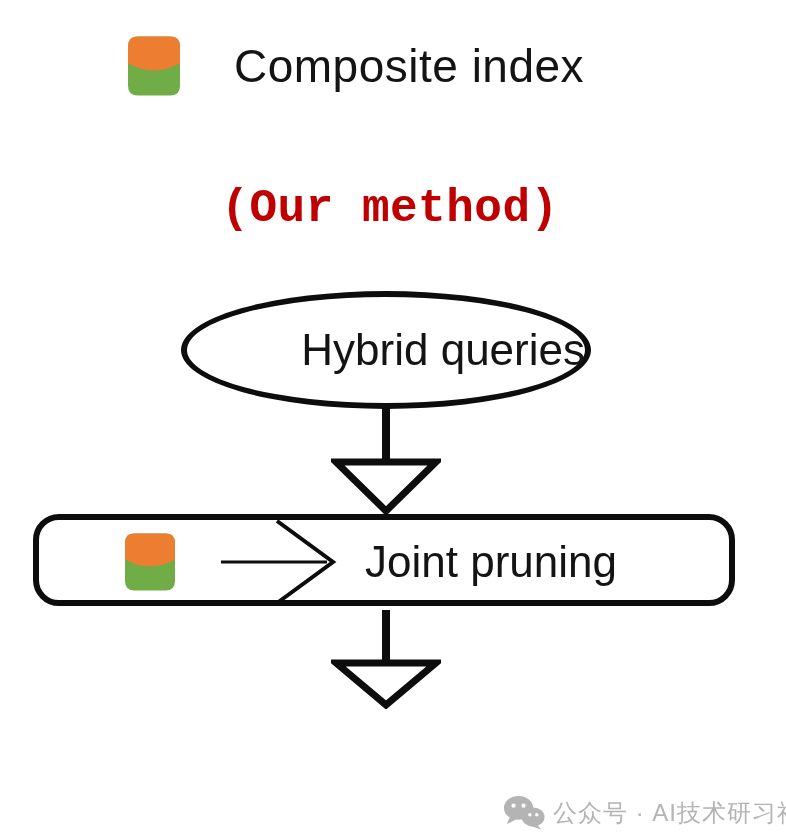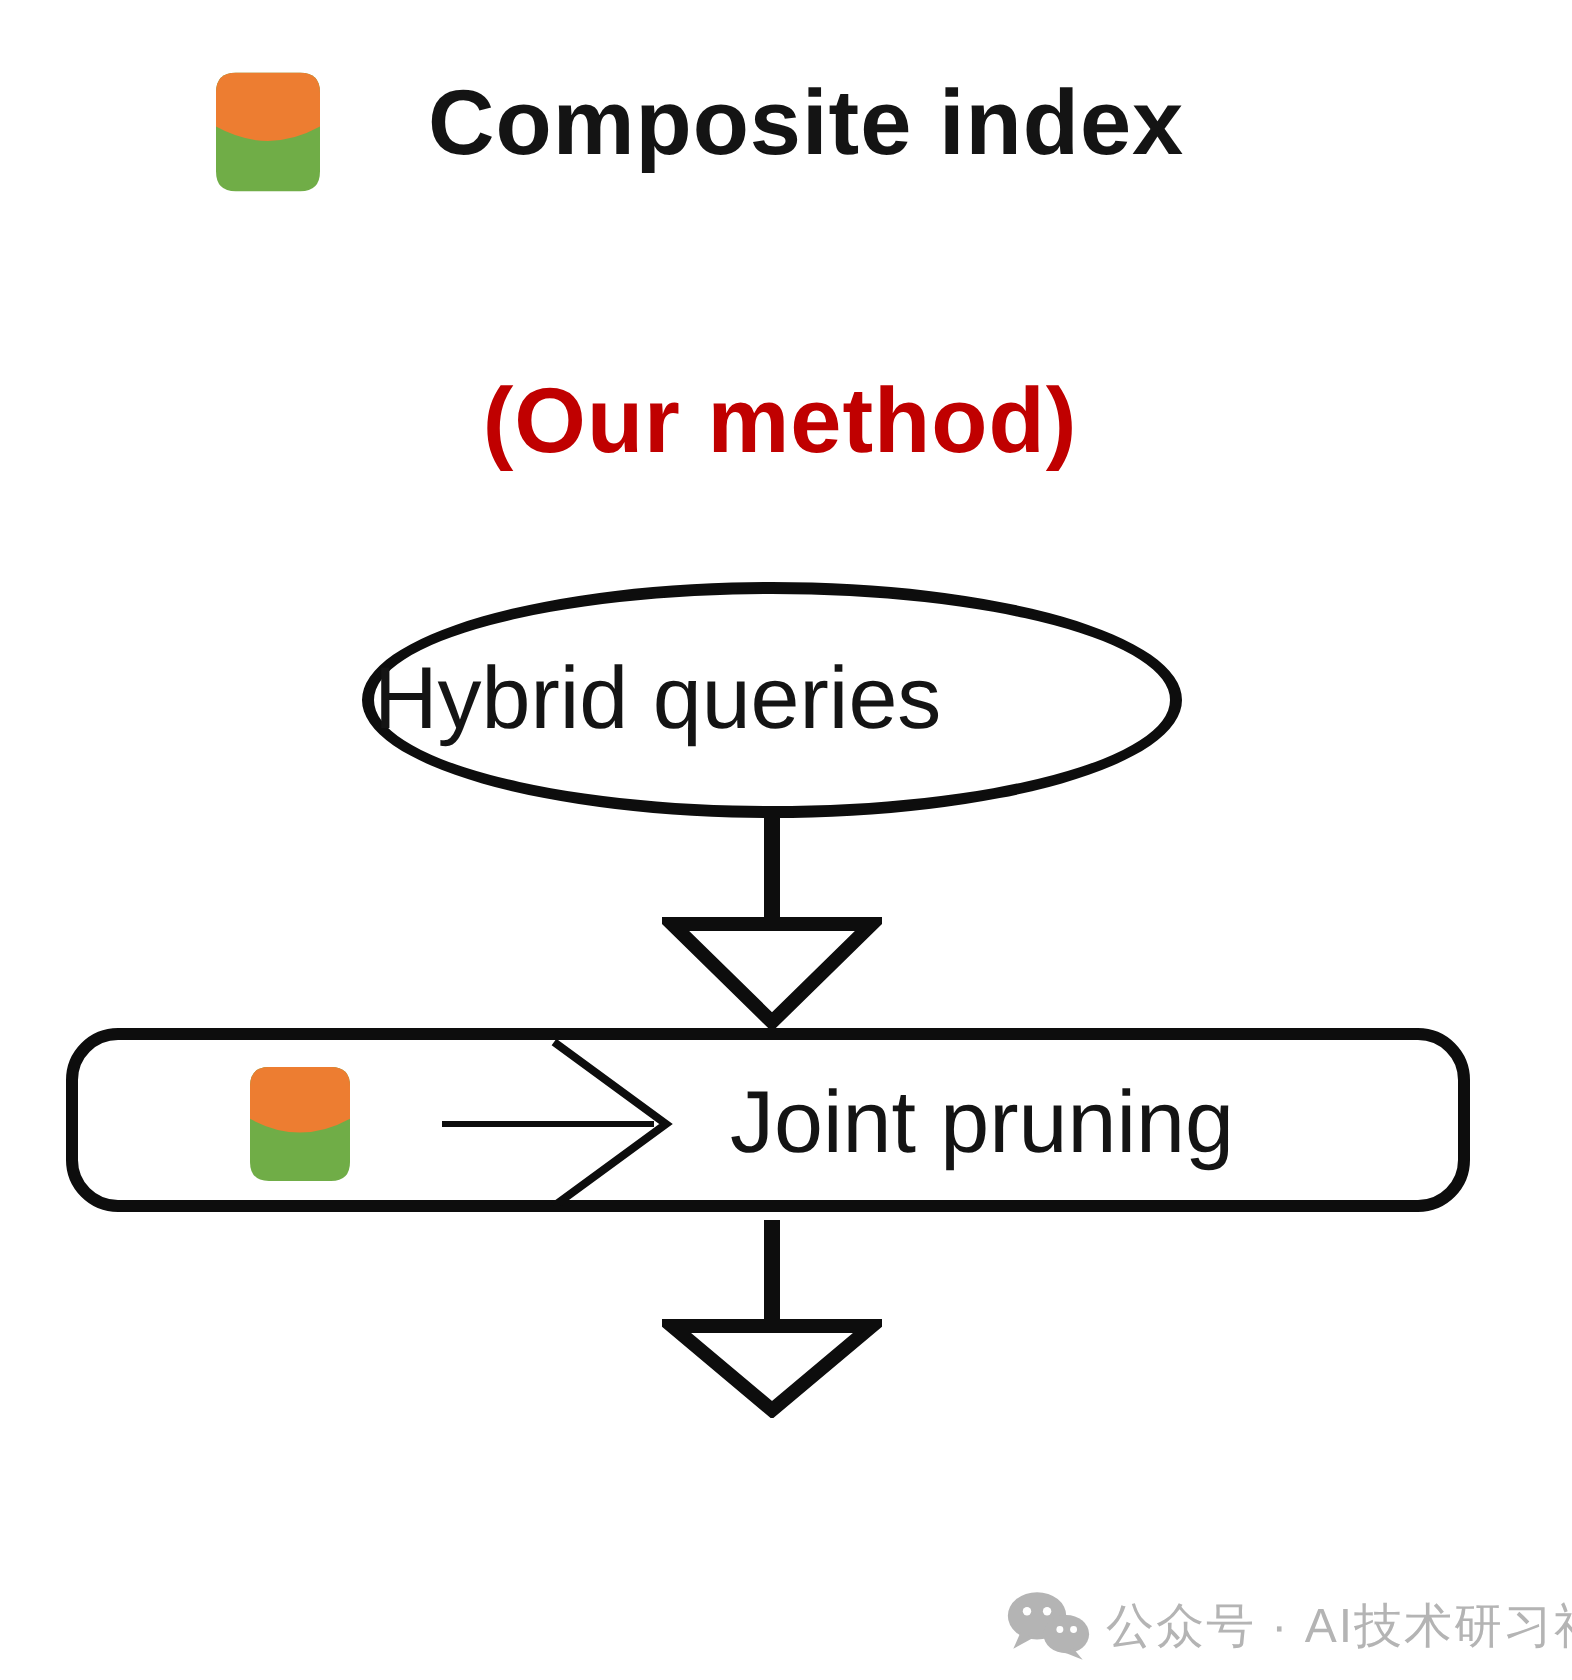--- a/index.html
+++ b/index.html
@@ -12,38 +12,38 @@
   }
   html,body{margin:0;padding:0;}
   body{
     width:786px;height:840px;background:#ffffff;
     font-family:"Liberation Sans", sans-serif;
     position:relative;overflow:hidden;
   }
   .page{position:absolute;inset:0;}
 
   
-  .legend{position:absolute;left:108px;top:34px;display:flex;font-weight:bold;}
+  .legend{position:absolute;left:128px;top:34px;display:flex;align-items:center;}
   .legend .cyl{width:52px;height:64px;display:block;}
   .legend-label{
     margin-left:54px;font-size:46px;color:var(--text-black);
     letter-spacing:0.5px;white-space:nowrap;
   }
 
   
   .method-title{
     position:absolute;left:0;top:183px;width:780px;text-align:center;
-    font-size:46px;font-weight:700;color:var(--title-red);letter-spacing:0.5px;
+    font-size:46px;font-weight:700;color:var(--title-red);letter-spacing:0.5px;font-family:Liberation Mono, monospace;
   }
 
   
   .ellipse{
     position:absolute;box-sizing:border-box;background:#fff;
     border:6px solid var(--stroke-black);border-radius:50%;
-    display:flex;align-items:center;justify-content:flex-start;
+    display:flex;align-items:center;justify-content:flex-end;
     font-size:44px;color:var(--text-black);white-space:nowrap;
   }
   .ellipse.start{left:181px;top:291px;width:410px;height:118px;}
   .ellipse.end{left:229px;top:707px;width:310px;height:100px;z-index:1;}
 
   .arrow-down{position:absolute;left:331px;width:110px;}
   .arrow-down.a1{top:404px;height:113px;}
   .arrow-down.a2{top:610px;height:99px;}
 
   .process-box{

